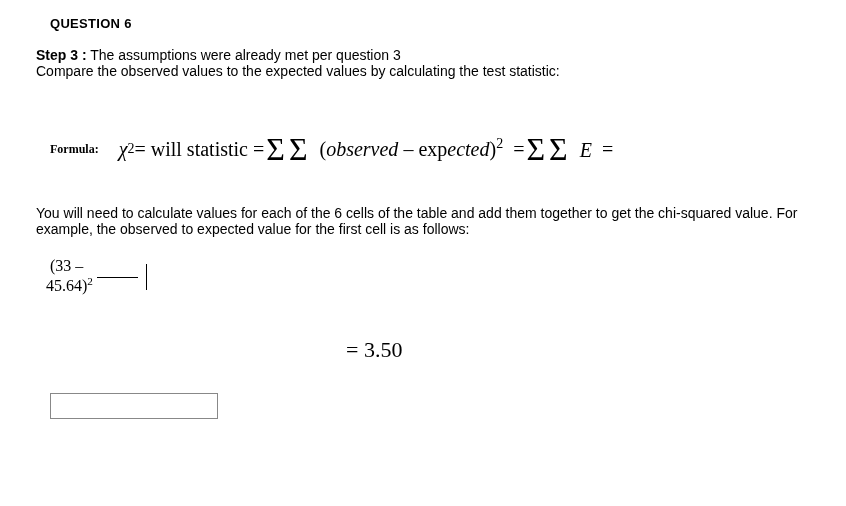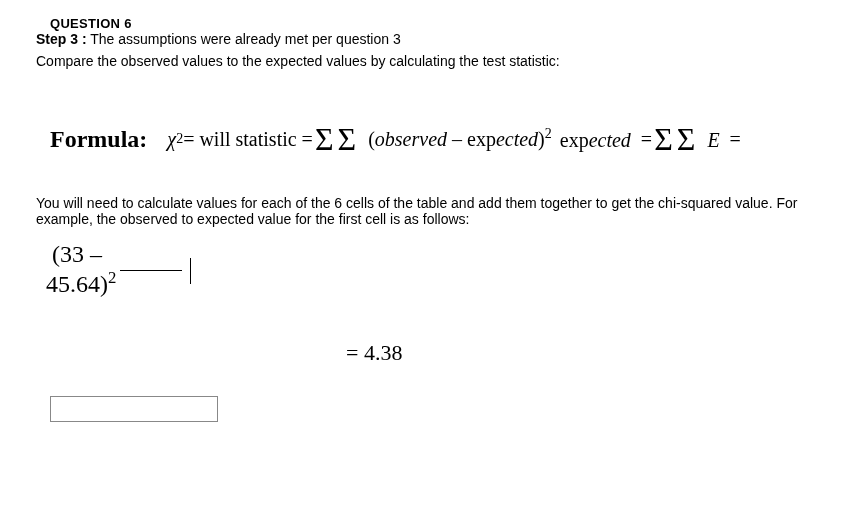--- a/index.html
+++ b/index.html
@@ -9,37 +9,37 @@
       color: #000;
       margin: 0;
       padding: 16px 36px;
       width: 846px;
     }
     .q-heading {
       font-weight: bold;
       font-size: 13px;
       letter-spacing: 0.3px;
       margin-left: 14px;
+      margin-bottom: 16px;
     }
     .step-line {
-      margin-bottom: 6px;
     }
     .step-bold { font-weight: bold; }
     .formula-row {
       margin-top: 54px;
       margin-bottom: 40px;
       display: flex;
       align-items: center;
       flex-wrap: nowrap;
       margin-left: 14px;
     }
     .f-label {
       font-weight: bold;
       font-family: "Times New Roman", serif;
-      font-size: 24px;
+      font-size: 12px;
       margin-right: 20px;
     }
     .math {
       font-family: "Times New Roman", serif;
       font-size: 20px;
       display: inline-flex;
       align-items: center;
       white-space: nowrap;
     }
     .math .italic { font-style: italic; }
@@ -58,30 +58,30 @@
     }
     .frac .num { padding: 0 4px 2px; }
     .frac .den { padding: 2px 4px 0; }
     .frac .bar {
       width: 100%;
       border-top: 1px solid #000;
     }
     sup { font-size: 0.7em; }
     .para2 {
       margin-top: 8px;
-      margin-bottom: 14px;
+      margin-bottom: 20px;
     }
     .example-row {
       display: flex;
       align-items: center;
       margin-bottom: 40px;
     }
     .example-math {
       font-family: "Times New Roman", serif;
-      font-size: 24px;
+      font-size: 16px;
     }
     .cursor {
       display: inline-block;
       width: 1px;
       height: 26px;
       background: #000;
       margin-left: 2px;
       vertical-align: middle;
     }
     .answer-line {
@@ -117,23 +117,20 @@
     <span class="italic">χ</span>
       <sup>2</sup>
     <span> = will statistic = </span>
     <span class="bigop">Σ</span>
       <span class="bigop">Σ</span>
     <span class="frac">
       <span class="num">
         <span>(</span><span class="italic">observed</span><span> – </span><span>exp</span><span class="italic">ected</span><span>)</span><sup>2</sup>
       </span>
       <span class="bar"></span>
-      <span class="den">
-        <span>exp</span><span class="italic">ected</span>
-      </span>
     </span>
     <span> = </span>
     <span class="bigop">Σ</span>
       <span class="bigop">Σ</span>
     <span class="frac">
       <span class="bar"></span>
       <span class="den italic">E</span>
     </span>
     <span> =</span>
   </span>
@@ -147,18 +144,18 @@
       <span class="num">
         &nbsp;<span>(</span><span>33 – 45.64</span><span>)</span><sup>2</sup>
       </span>
       <span class="bar"></span>
     </span>
   </span>
   <span class="cursor"></span>
 </div>
 
 <div class="answer-line">
-  <span>= </span><span>4.38</span>
+  <span>= </span><span>3.50</span>
 </div>
 
 <div class="input-wrap">
   <input type="text" class="input-box" value="" style="">
 </div>
 
 </body></html>

